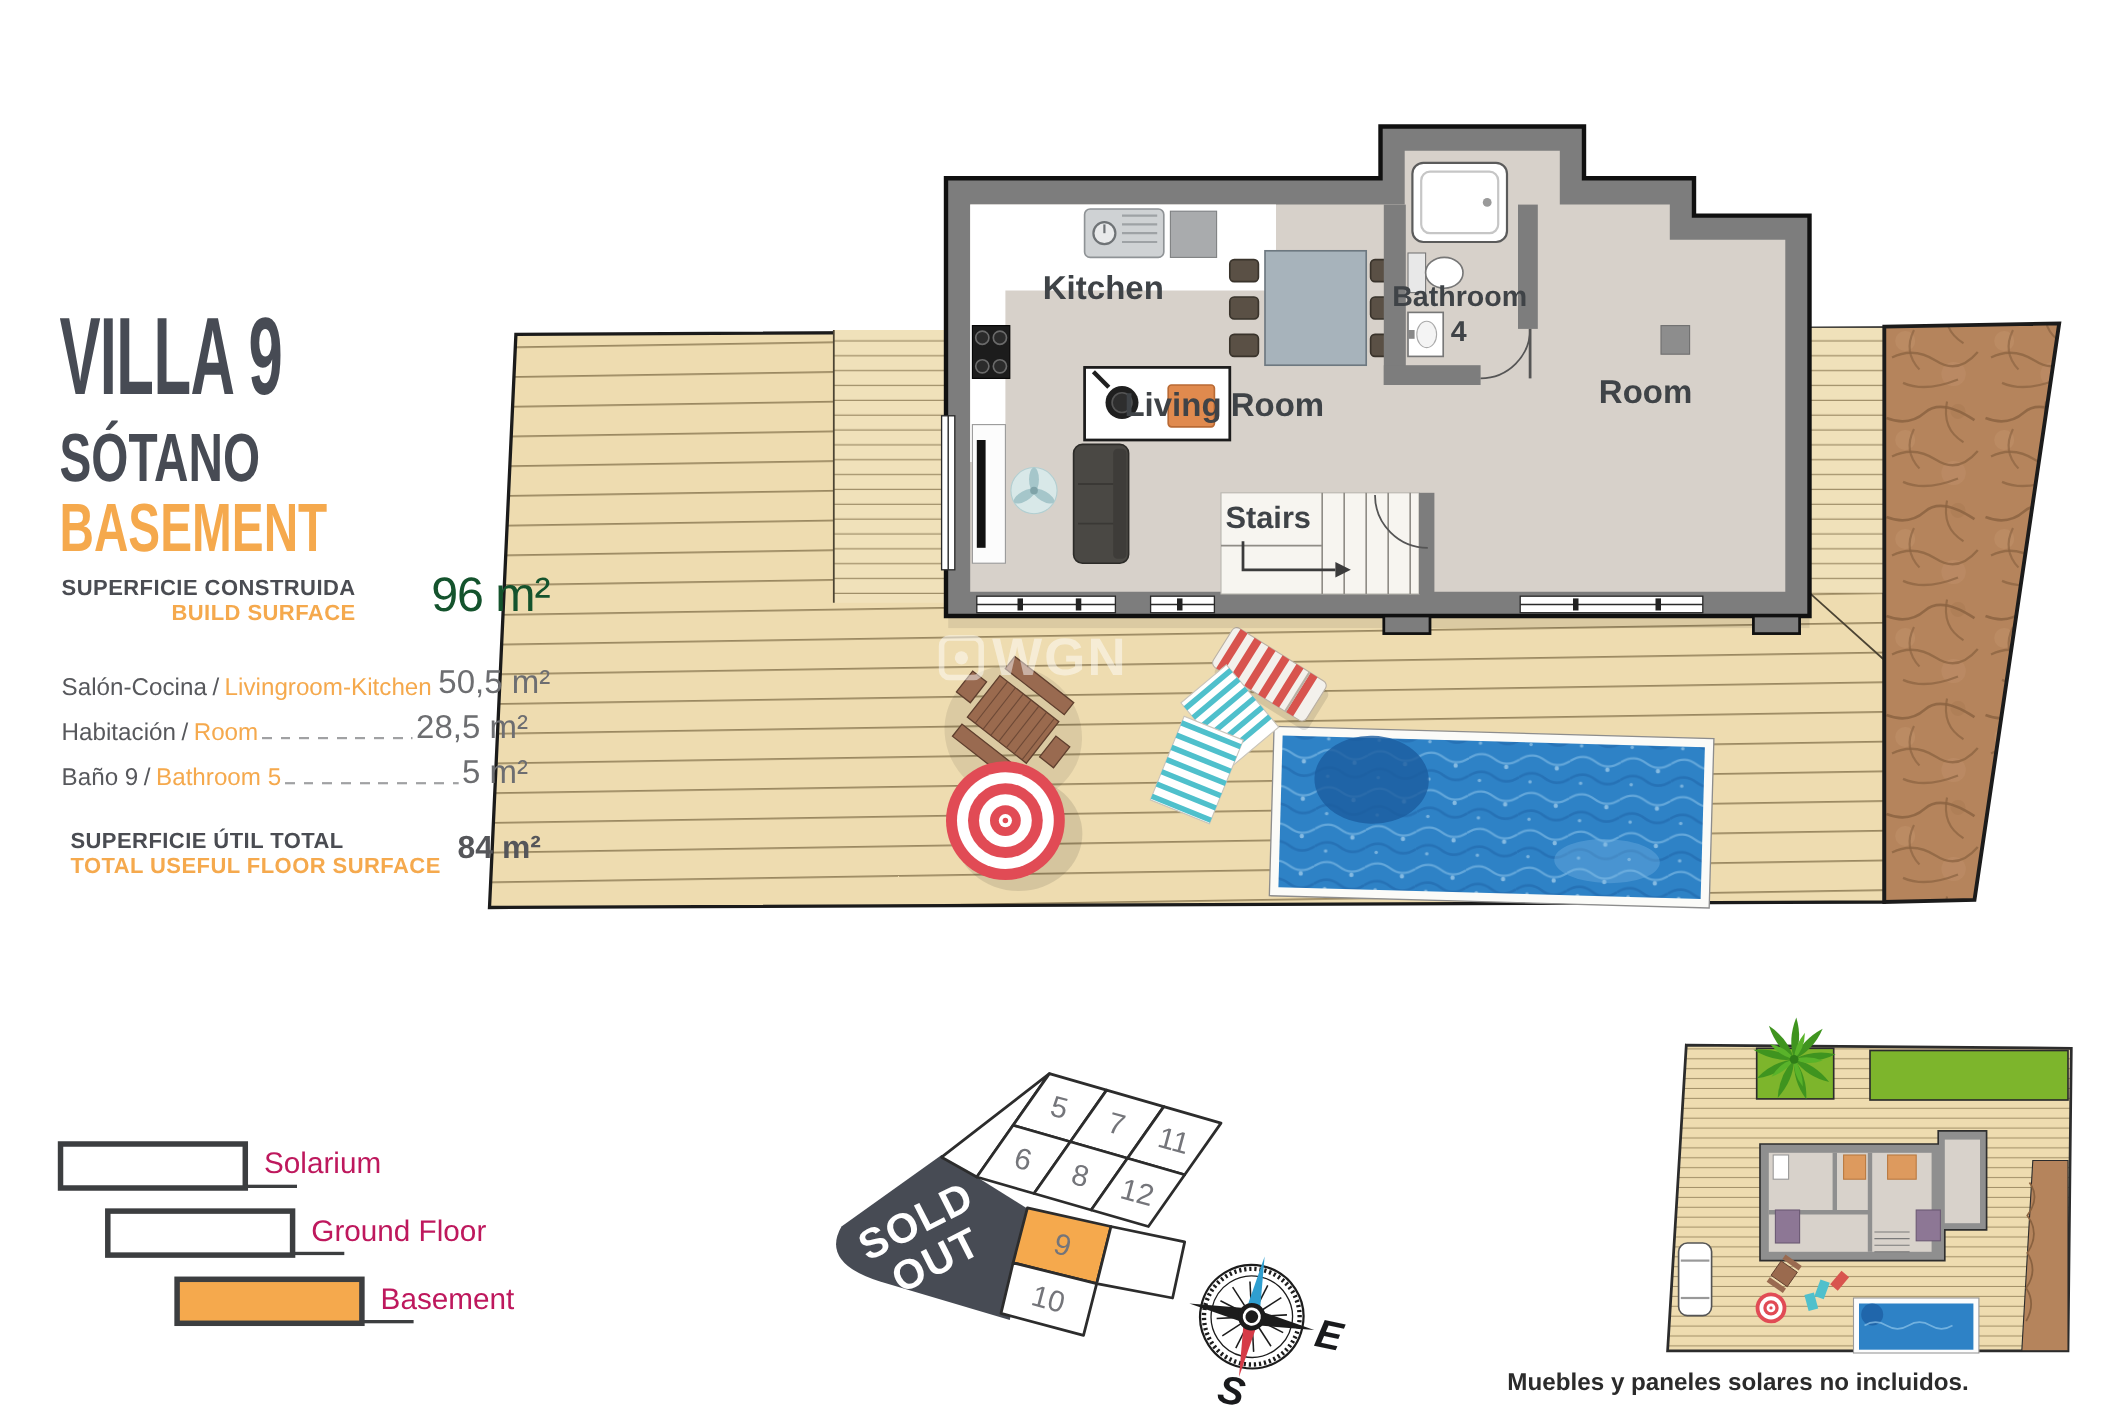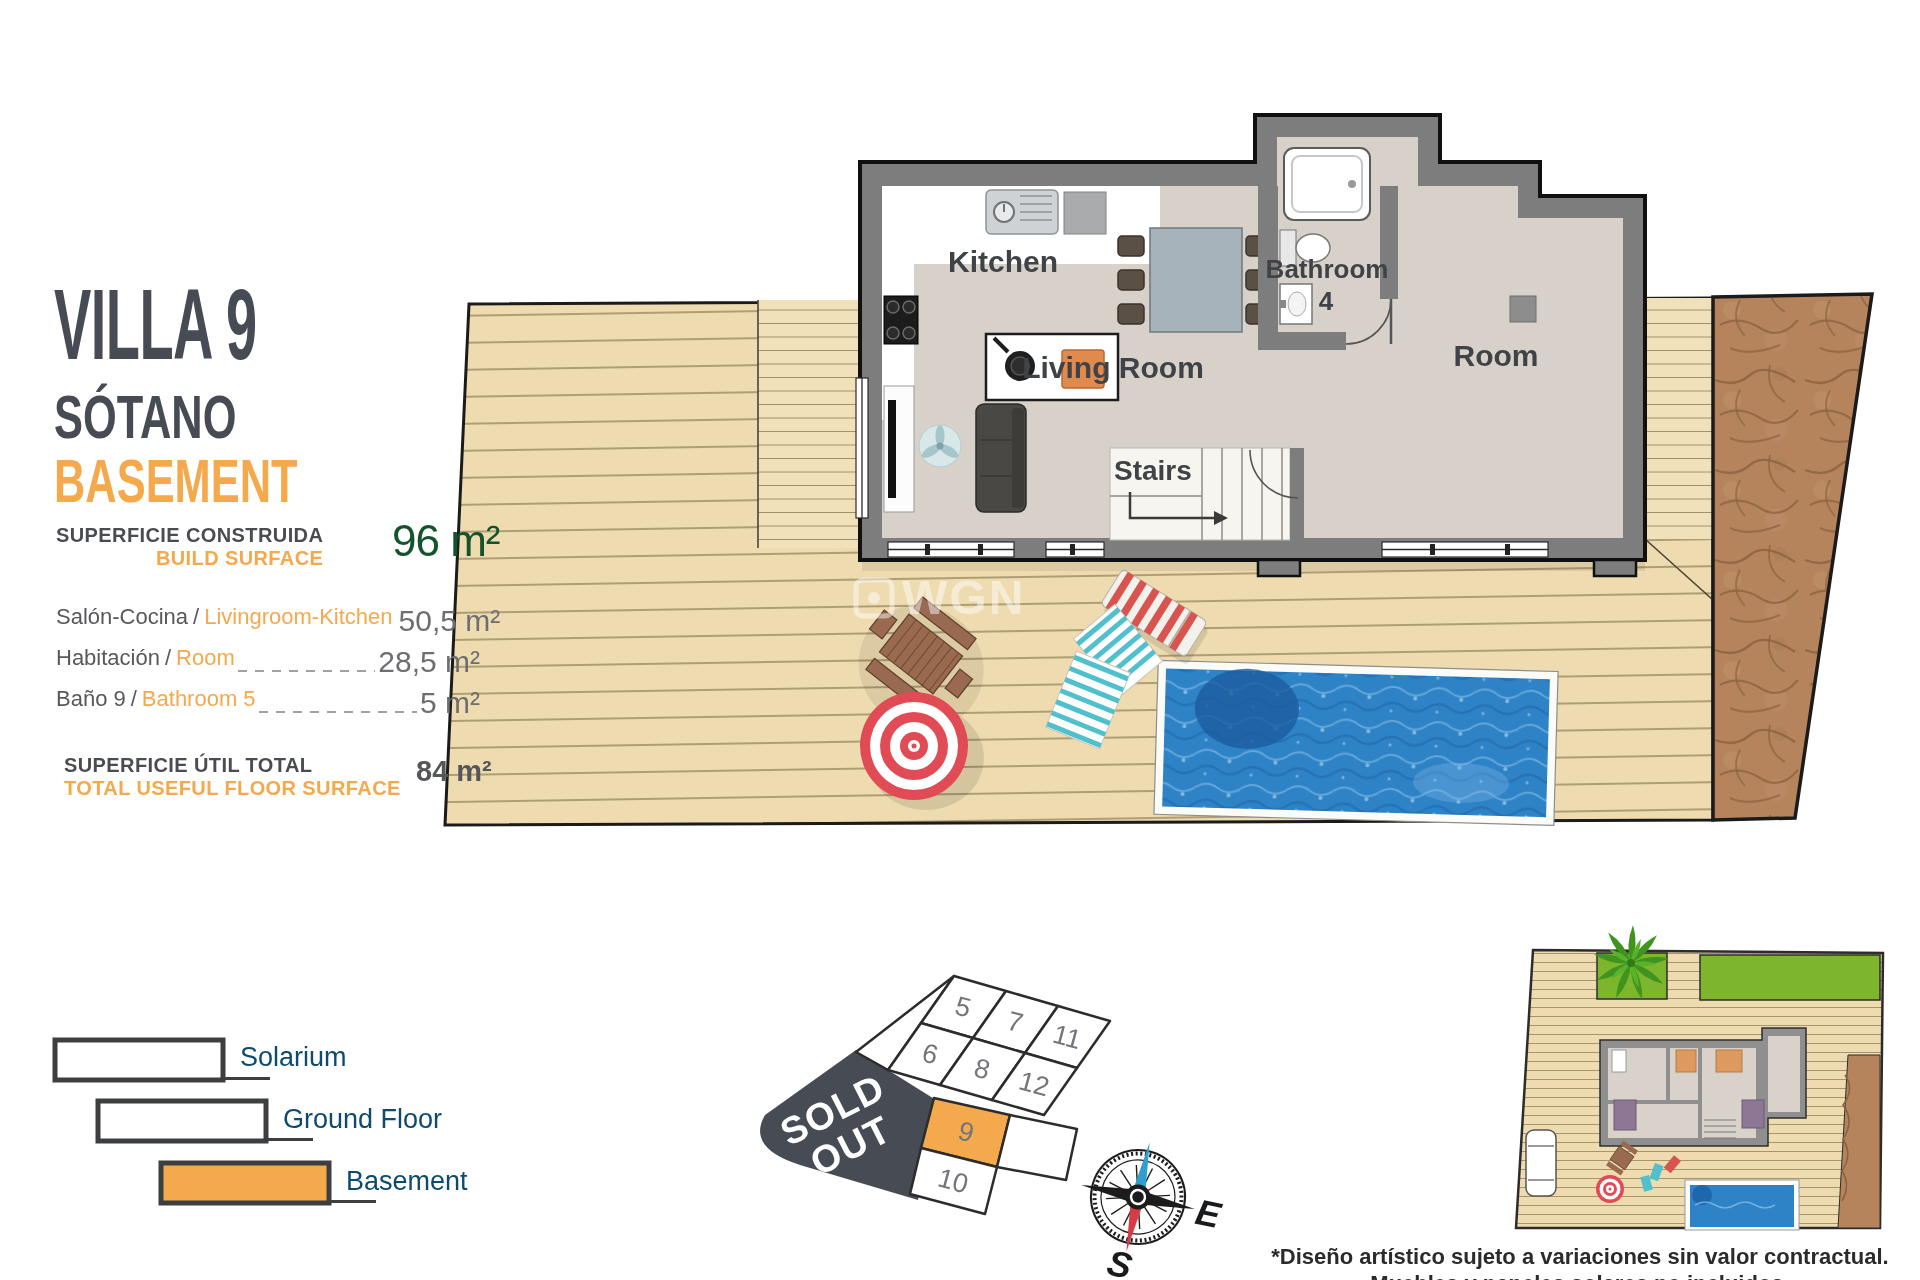--- a/index.html
+++ b/index.html
@@ -11,32 +11,32 @@
     transform:scaleX(.56);transform-origin:0 0;line-height:1;letter-spacing:-1px;white-space:nowrap;}
   .sub-es{left:54px;top:386px;font-size:62px;font-weight:bold;color:#474b54;
     transform:scaleX(.70);transform-origin:0 0;line-height:1;white-space:nowrap;}
   .sub-en{left:54px;top:450px;font-size:62px;font-weight:bold;color:#f5a94d;
     transform:scaleX(.70);transform-origin:0 0;line-height:1;white-space:nowrap;}
   .hdr-es{font-size:20px;font-weight:bold;color:#4a4c52;letter-spacing:.4px;white-space:nowrap;}
   .hdr-en{font-size:20px;font-weight:bold;color:#f5a94d;letter-spacing:.4px;white-space:nowrap;}
   .build-hdr{left:56px;top:524px;text-align:right;}
   .big-val{left:392px;top:516px;font-size:44px;color:#14532d;letter-spacing:-1px;white-space:nowrap;}
   .rooms{left:56px;top:604px;width:424px;}
-  .room-row{display:flex;align-items:flex-start;margin-bottom:7px;font-size:22px;white-space:nowrap;}
+  .room-row{display:flex;align-items:flex-end;margin-bottom:7px;font-size:22px;white-space:nowrap;}
   .room-row .es{color:#57585c;}
   .room-row .slash{color:#57585c;margin:0 5px;}
   .room-row .en{color:#f5a94d;}
   .leader{flex:1;height:2px;align-self:flex-end;margin:0 3px 7px 3px;
     background:repeating-linear-gradient(90deg,#a0a1a3 0 9px,transparent 9px 17px);}
   .room-row .val{font-size:30px;color:#6d6e71;}
   .total-hdr{left:64px;top:754px;}
   .total-val{left:416px;top:755px;font-size:29px;font-weight:bold;color:#55565a;white-space:nowrap;}
   
   .lg-box{position:absolute;}
-  .lg-label{position:absolute;font-size:27px;color:#0c4a6e;white-space:nowrap;}
+  .lg-label{position:absolute;font-size:27px;color:#be185d;white-space:nowrap;}
   .lg-line{position:absolute;height:3px;background:#3c3e40;}
   
   .disclaimer{right:20px;top:1243px;width:640px;text-align:center;font-size:22px;
     font-weight:bold;color:#2b2b2b;line-height:27px;}
   svg text{font-family:"Liberation Sans", sans-serif;}
 </style>
 </head>
 <body>
 
 <svg class="abs" style="left:0;top:0" width="1920" height="1280" viewBox="0 0 1920 1280">
@@ -484,15 +484,14 @@
 <div class="lg-line" style="left:265px;top:1138px;width:48px"></div>
 <div class="lg-label" style="left:283px;top:1104px">Ground Floor</div>
 
 <svg class="lg-box" style="left:158px;top:1160px" width="174" height="46">
   <rect x="3" y="3" width="168" height="40" stroke="#3c3e40" stroke-width="5" fill="#f5a94d"></rect>
 </svg>
 <div class="lg-line" style="left:328px;top:1200px;width:48px"></div>
 <div class="lg-label" style="left:346px;top:1166px">Basement</div>
 
 <div class="abs disclaimer">
-  <div>*Diseño artístico sujeto a variaciones sin valor contractual.</div>
   <div>Muebles y paneles solares no incluidos.</div>
 </div>
 
 </body></html>

